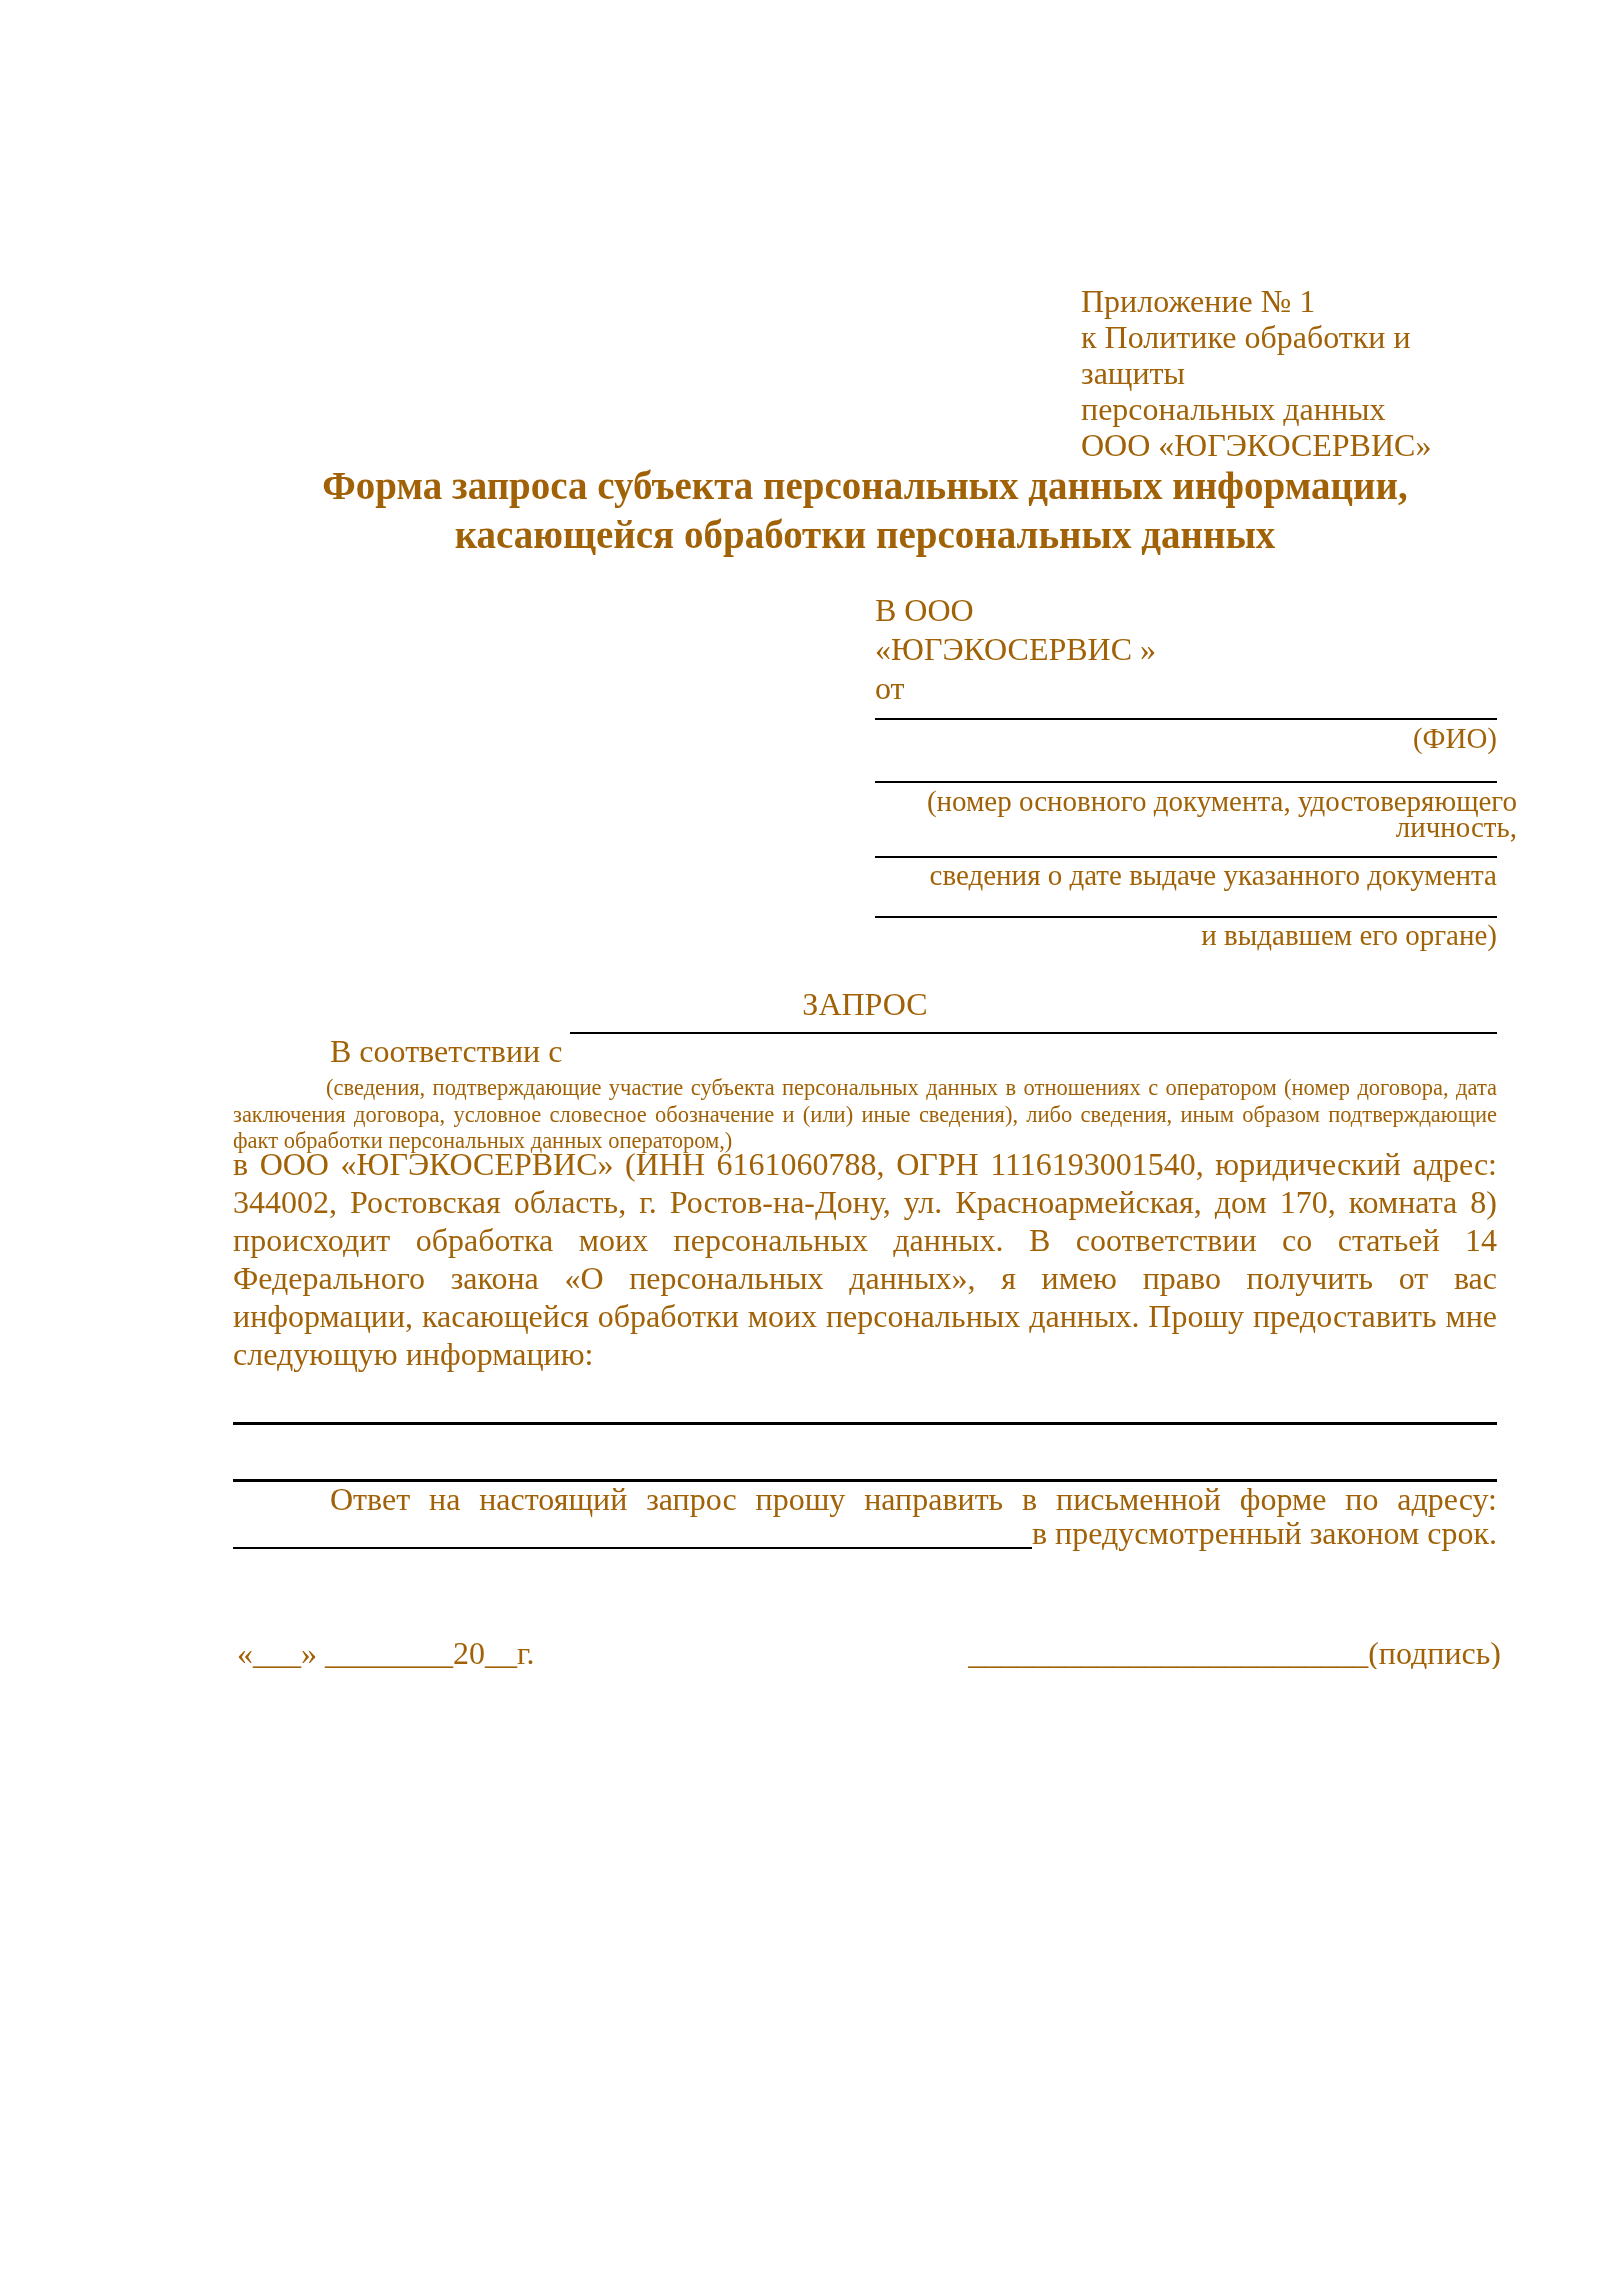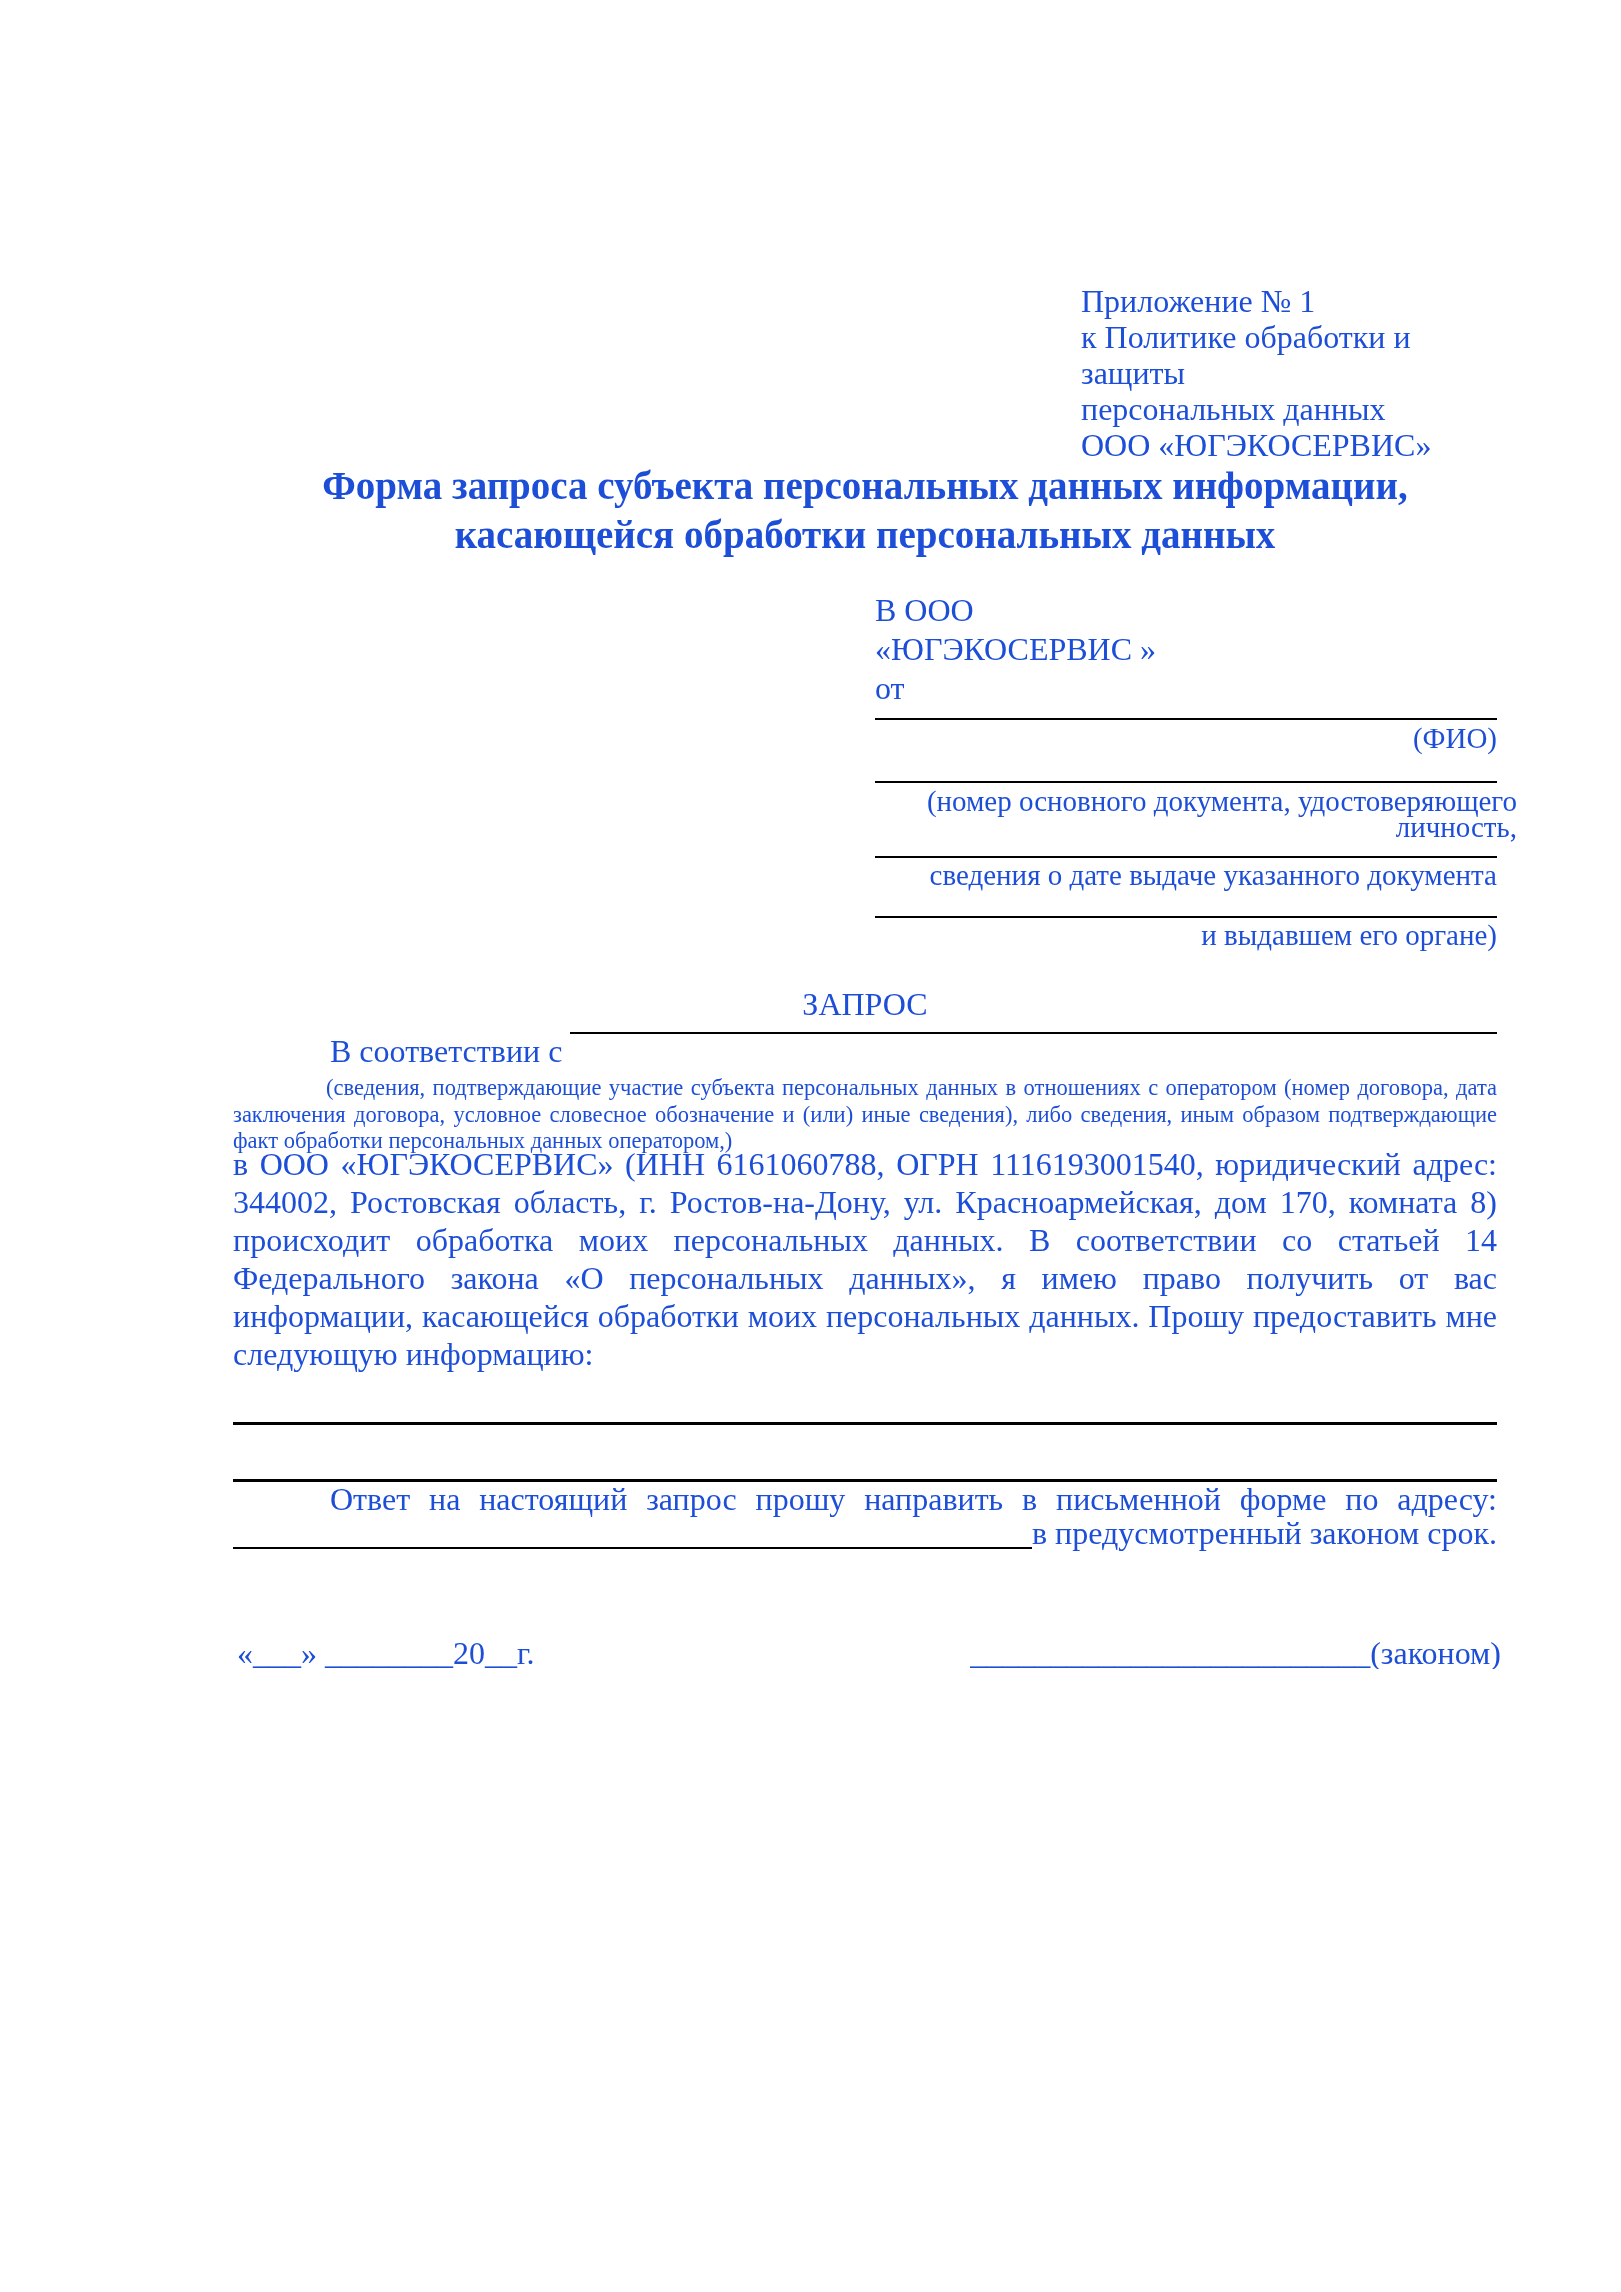--- a/index.html
+++ b/index.html
@@ -5,21 +5,21 @@
   html, body {
     margin: 0;
     padding: 0;
     background: #ffffff;
   }
   .page {
     position: relative;
     width: 1621px;
     height: 1669px;
     background: #ffffff;
-    color: #1d4ed8;
+    color: #a16207;
     font-family: "Liberation Serif", "DejaVu Serif", serif;
     font-size: 32px;
     line-height: 38px;
     overflow: hidden;
   }
   .abs { position: absolute; }
 
   .header-block {
     left: 1081px;
     top: 283px;
@@ -199,17 +199,17 @@
 
   <div class="abs answer-line1">Ответ на настоящий запрос прошу направить в письменной форме по адресу:</div>
 
   <div class="abs answer-row2">
     <span class="answer-fill"></span>
     <span class="answer-tail">в предусмотренный законом срок.</span>
   </div>
 
   <div class="abs bottom-row">
     <span>«___» ________20__г.</span>
-    <span class="sig-group"><span>_________________________</span><span>(законом)</span></span>
+    <span class="sig-group"><span>_________________________</span><span>(подпись)</span></span>
   </div>
 
 </div>
 
 
 </body></html>

